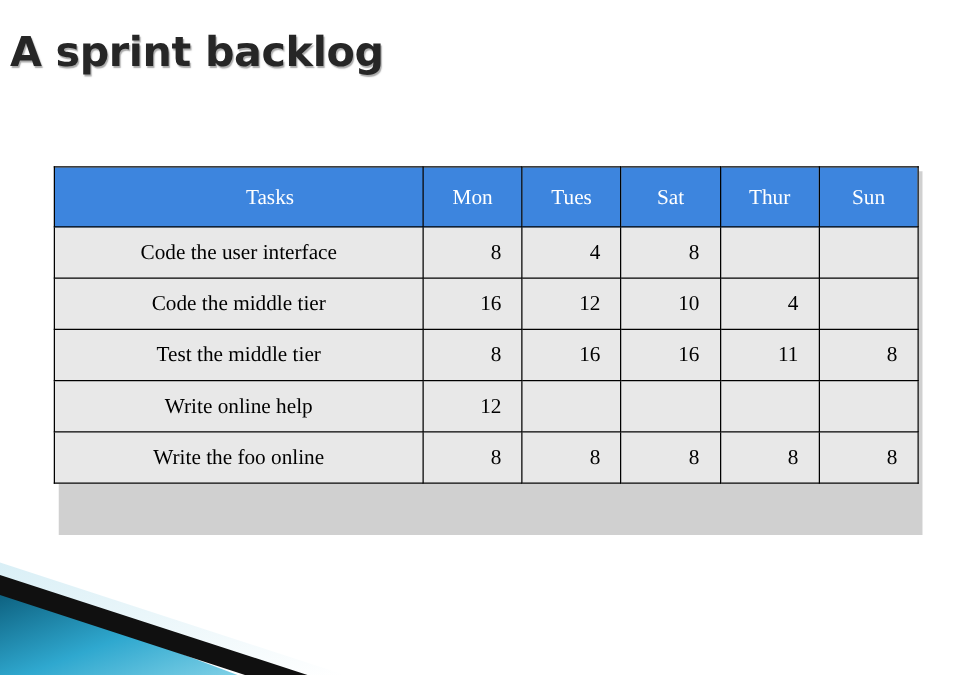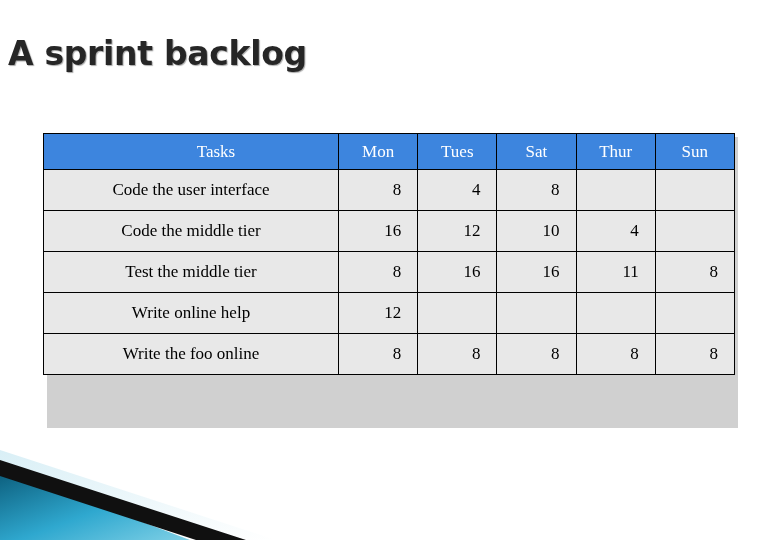--- a/index.html
+++ b/index.html
@@ -12,21 +12,21 @@
     background: #ffffff;
     font-family: "Liberation Sans", sans-serif;
     overflow: hidden;
     position: relative;
   }
 
   
   .slide-title {
     position: absolute;
     left: 8px;
-    top: 34px;
+    top: 22px;
     font-family: "DejaVu Sans", sans-serif;
     font-size: 33px;
     font-weight: bold;
     color: #262626;
     letter-spacing: -0.3px;
     text-shadow: 1px 1px 1px rgba(140,140,140,0.75);
     white-space: nowrap;
   }
 
   
@@ -57,21 +57,21 @@
     font-family: "Liberation Serif", serif;
     font-size: 17px;
     color: #000000;
     padding: 0 10px;
   }
   table.backlog thead th {
     background: #3d85de;
     color: #ffffff;
     font-weight: normal;
     text-align: center;
-    height: 36px;
+    height: 48px;
   }
   table.backlog thead th.task-head {
     text-align: center;
     padding-left: 60px;
   }
   table.backlog tbody td {
     background: #e8e8e8;
   }
   table.backlog tbody td.task {
     text-align: center;

